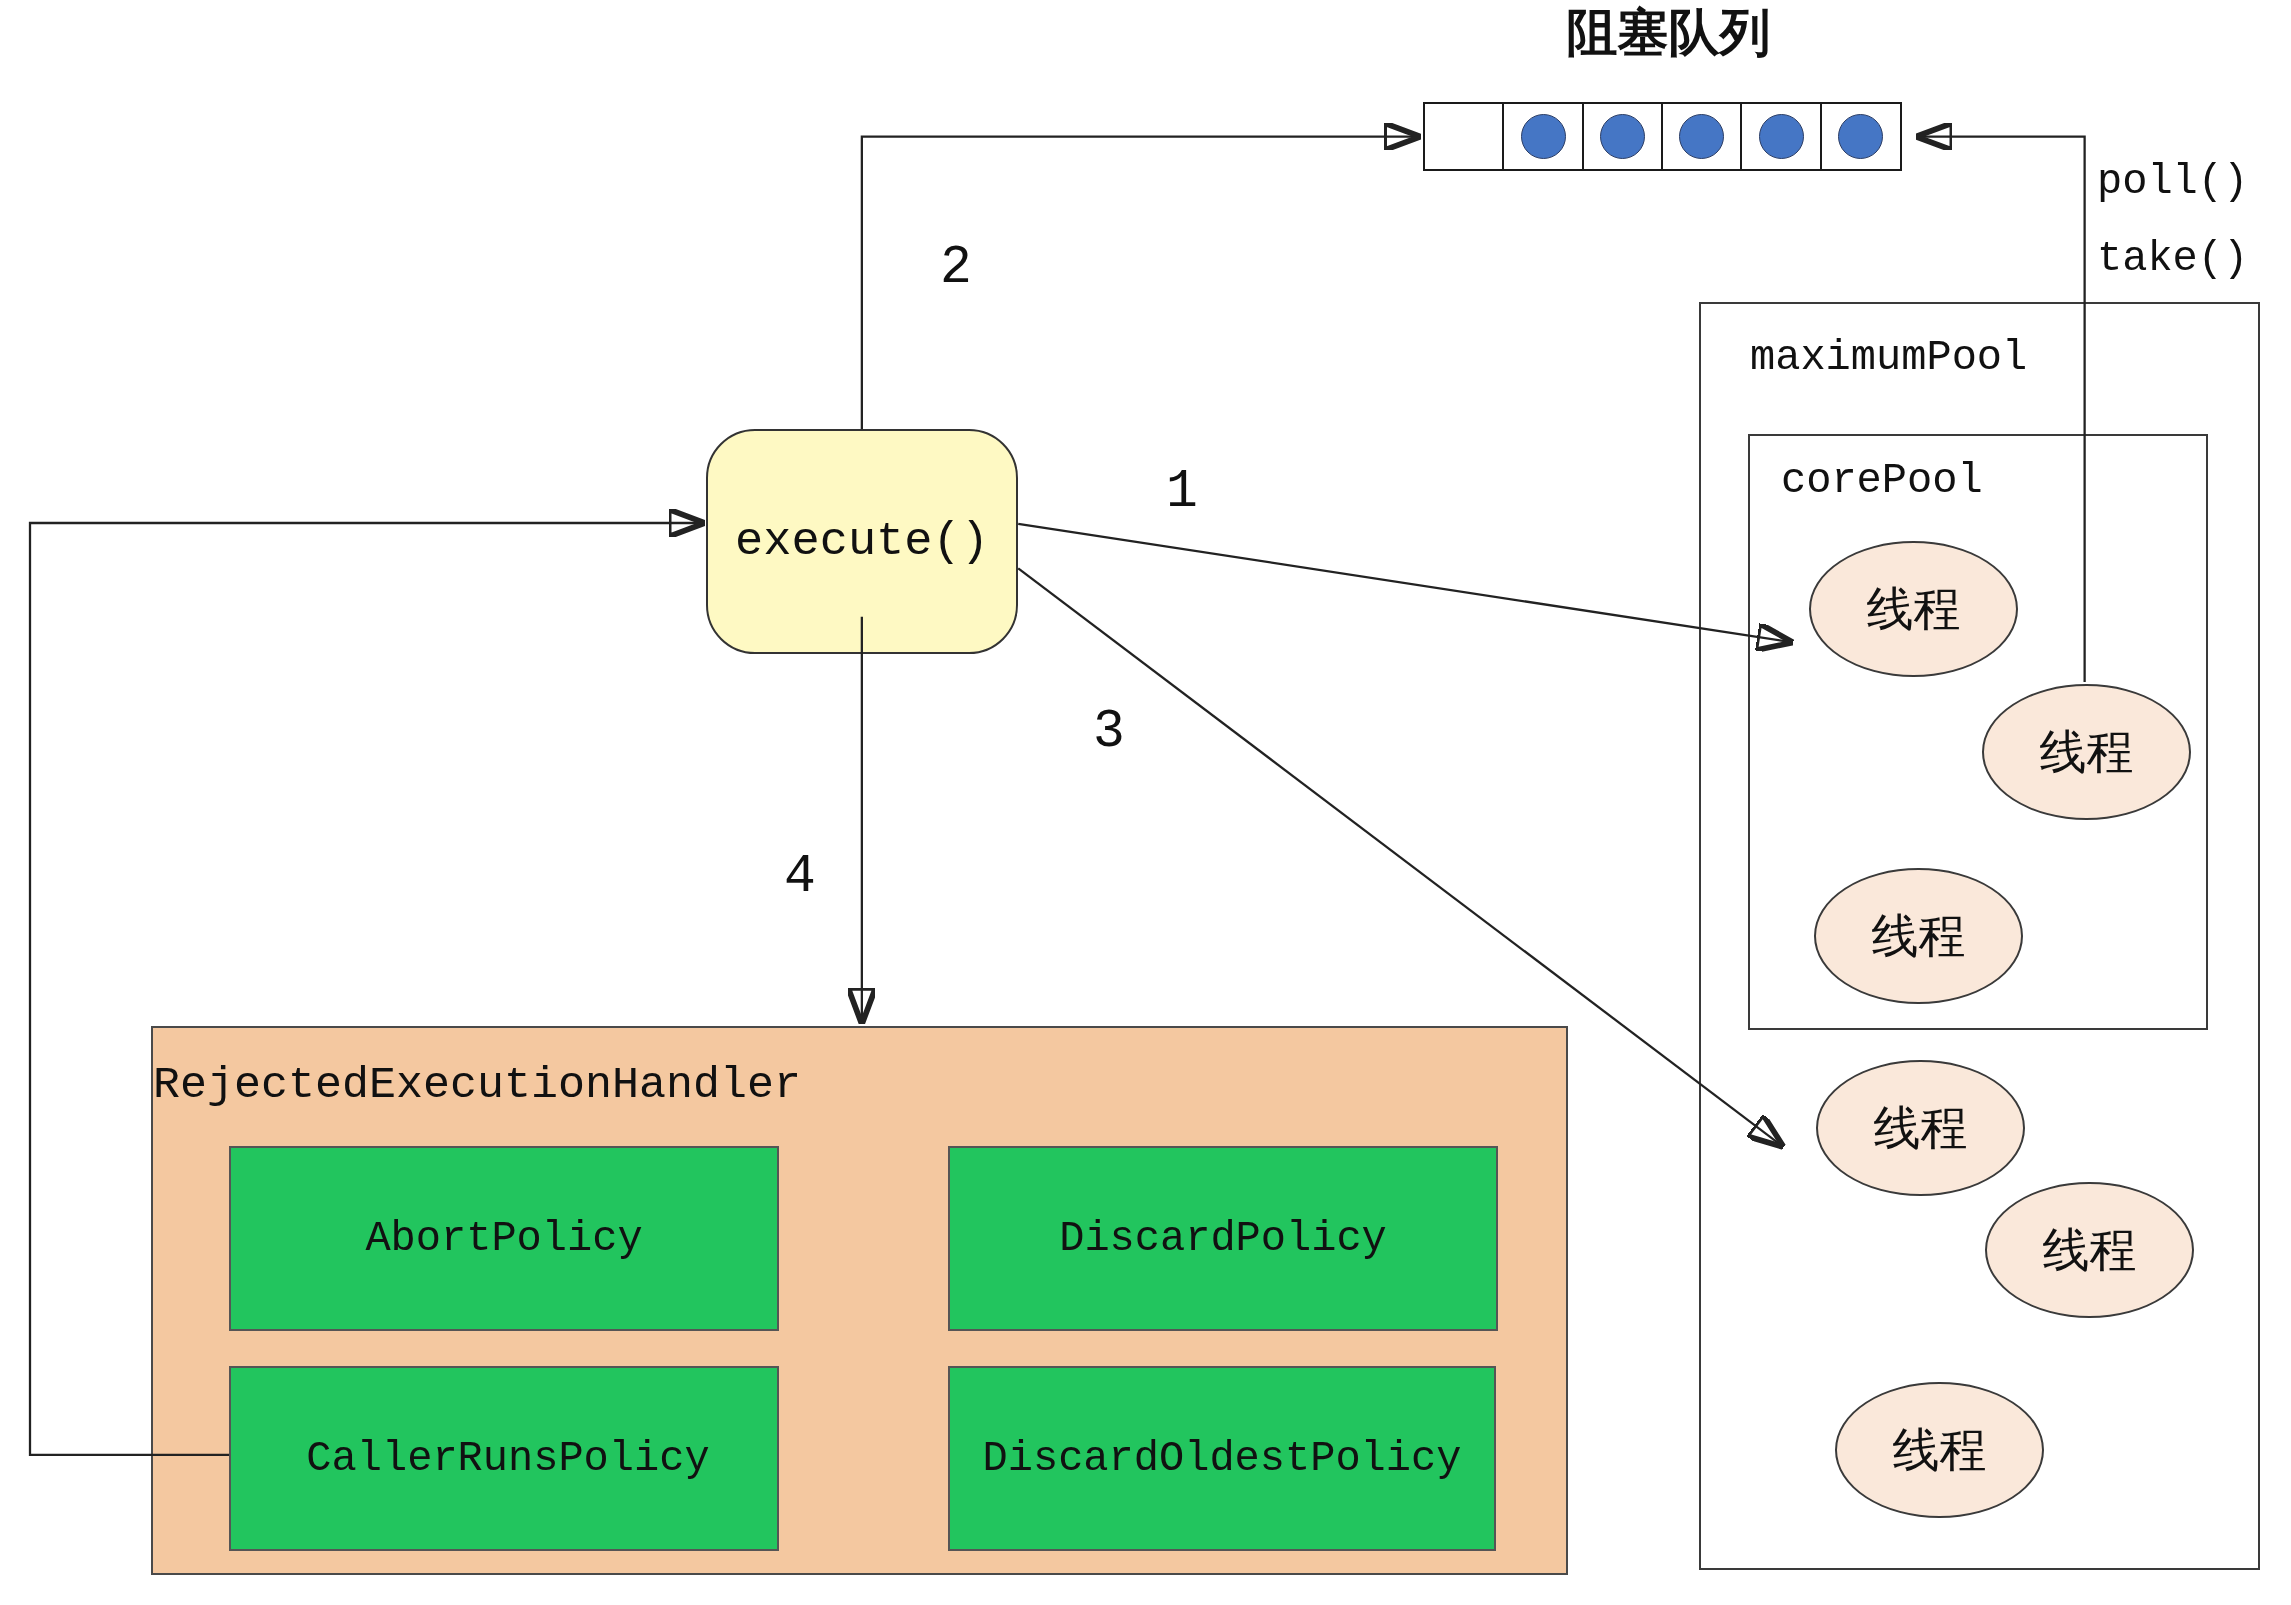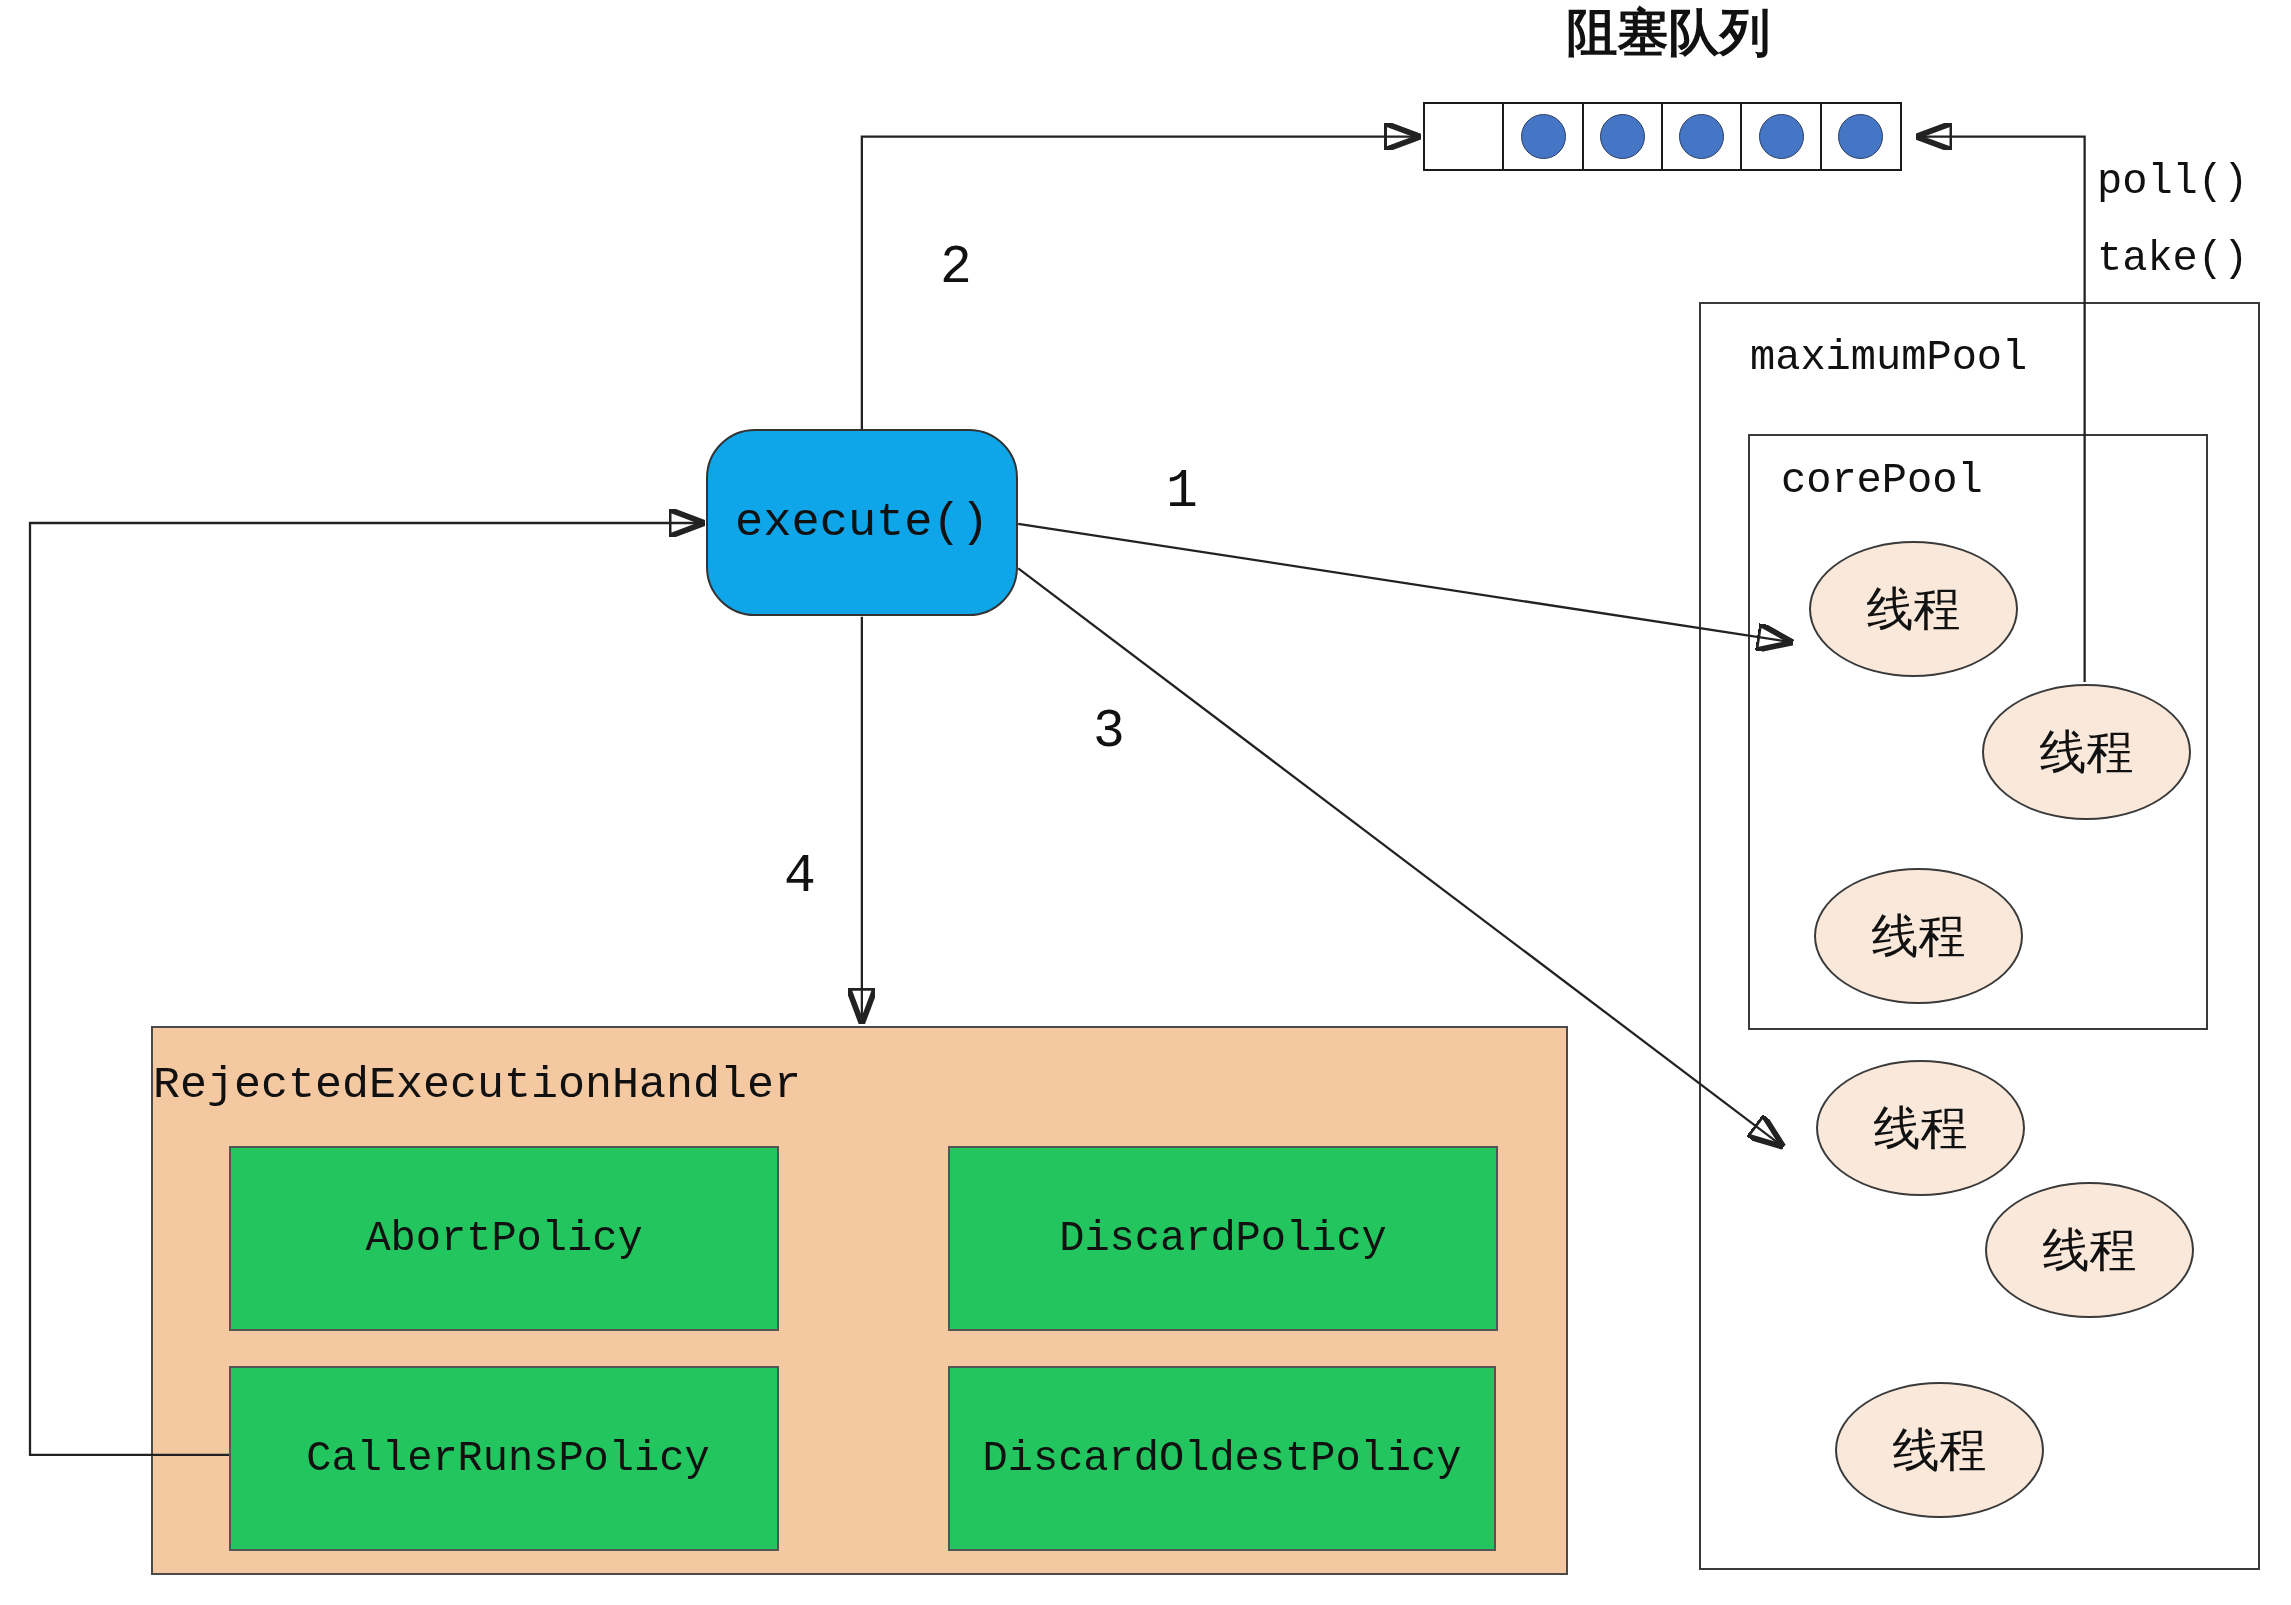--- a/index.html
+++ b/index.html
@@ -43,21 +43,21 @@
   }
   .thread.t1{left:1809px;top:541px;}
   .thread.t2{left:1982px;top:684px;z-index:4;}
   .thread.t3{left:1814px;top:868px;}
   .thread.t4{left:1816px;top:1060px;}
   .thread.t5{left:1985px;top:1182px;}
   .thread.t6{left:1835px;top:1382px;}
 
   
   .execute-node{
-    left:706px;top:429px;width:312px;height:187px;background:#0ea5e9;border:2.3px solid #333;
+    left:706px;top:429px;width:312px;height:225px;background:#fef9c3;border:2.3px solid #333;
     border-radius:49px;display:flex;align-items:center;justify-content:center;
     font-size:47px;z-index:3;box-sizing:border-box;
   }
 
   .runnable-label{left:61px;top:784px;font-size:47px;z-index:2;}
 
   .step-num{font-size:53px;transform:translate(-50%,-50%);z-index:7;}
   .step-1{left:1182px;top:492px;}
   .step-2{left:956px;top:268px;}
   .step-3{left:1109px;top:732px;}

